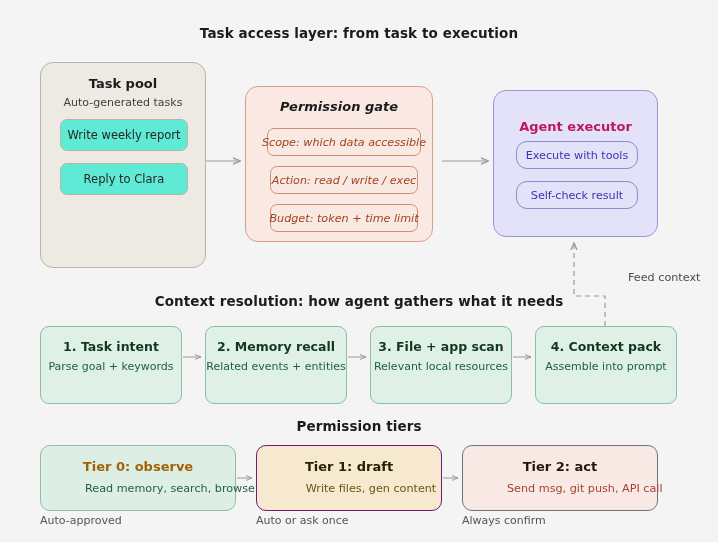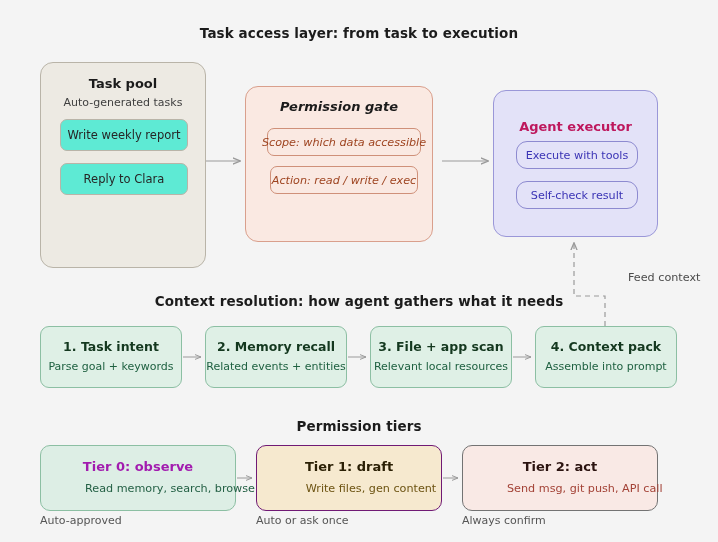--- a/index.html
+++ b/index.html
@@ -128,21 +128,21 @@
     display: flex; align-items: center; justify-content: center;
     font-size: 11.2px;
     color: #3b34b5;
   }
   .ae-item.a0 { top: 50px; }
   .ae-item.a1 { top: 90px; }
 
   
   .ctx-box {
     position: absolute;
-    top: 326px; height: 62px;
+    top: 326px; height: 78px;
     box-sizing: border-box;
     background: #dff0e6;
     border: 1px solid #8cbfa3;
     border-radius: 9px;
   }
   .ctx-box .t {
     position: absolute; left: 0; right: 0; top: 12px;
     text-align: center; font-size: 12.5px; font-weight: 700; color: #14381f;
   }
   .ctx-box .s {
@@ -166,21 +166,21 @@
     position: absolute; left: 0; right: 0; top: 13px;
     text-align: center; font-size: 13px; font-weight: 700;
   }
   .tier-box .s {
     position: absolute; left: 0; right: 0; top: 36px;
     text-align: center; font-size: 11.2px;
     white-space: nowrap;
     padding-left: 44px;
   }
   .tier-box.t0 { left: 40px;  width: 196px; background: #ddeee5; border: 1px solid #8cbfa3; }
-  .tier-box.t0 .t { color: #a21caf; }
+  .tier-box.t0 .t { color: #a16207; }
   .tier-box.t0 .s { color: #246045; }
   .tier-box.t1 { left: 256px; width: 186px; background: #f6e9cf; border: 1px solid #701a75; }
   .tier-box.t1 .t { color: #2b2005; }
   .tier-box.t1 .s { color: #6d5413; }
   .tier-box.t2 { left: 462px; width: 196px; background: #f9e9e5; border: 1px solid #737373; }
   .tier-box.t2 .t { color: #2b1310; }
   .tier-box.t2 .s { color: #a34236; }
 
   .tier-cap {
     position: absolute;
@@ -239,20 +239,21 @@
   <div class="tp-item i0">Write weekly report</div>
   <div class="tp-item i1">Reply to Clara</div>
 </div>
 
 <div class="box pg-box">
   <div class="grp-title pg-title">Permission gate</div>
   <div class="pg-item p0">
     <span>Scope: which data accessible</span>
   </div>
   <div class="pg-item p1">Action: read / write / exec</div>
+  <div class="pg-item p2">Budget: token + time limit</div>
 </div>
 
 <div class="box ae-box">
   <div class="grp-title ae-title">Agent executor</div>
   <div class="ae-item a0">Execute with tools</div>
   <div class="ae-item a1">Self-check result</div>
 </div>
 
 <div class="feed-label">Feed context</div>
 

